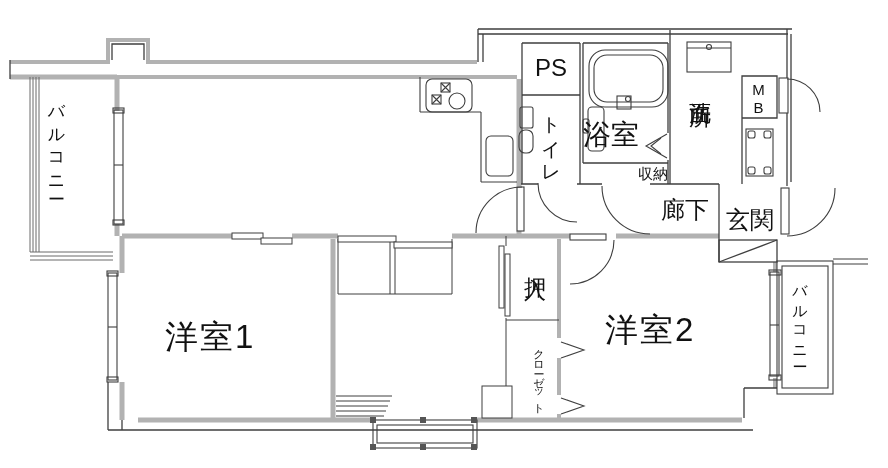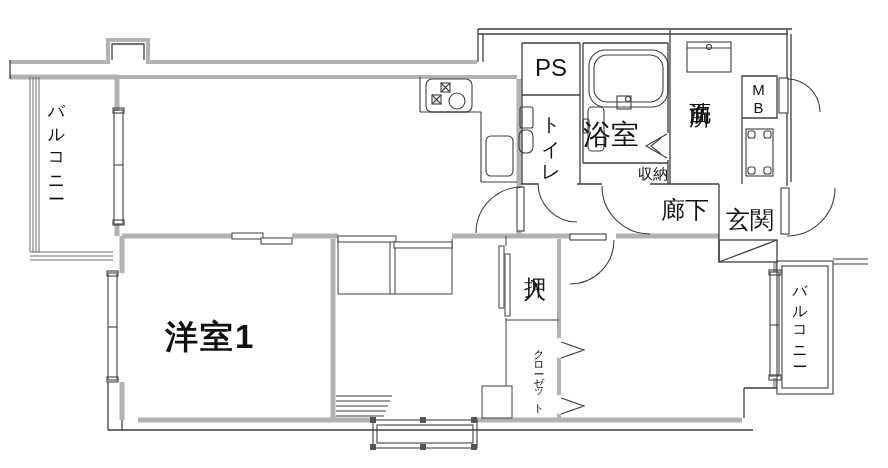--- a/index.html
+++ b/index.html
@@ -5,21 +5,21 @@
   html,body{margin:0;padding:0;background:#fff;}
   #plan{
     position:relative;width:888px;height:468px;background:#ffffff;overflow:hidden;
     font-family:"Liberation Sans","DejaVu Sans",sans-serif;color:#111;
   }
   #linework{position:absolute;left:0;top:0;}
   .lbl{position:absolute;line-height:1;color:#111;white-space:nowrap;}
   .v{writing-mode:vertical-rl;}
   .upright{writing-mode:vertical-rl;text-orientation:upright;}
   .ldk{font-size:45px;letter-spacing:1px;}
-  .room-big{font-size:33px;letter-spacing:2px;font-weight:bold;}
+  .room-big{font-size:33px;letter-spacing:2px;}
   .mid{font-size:24px;}
   .ps{font-size:24px;width:58px;text-align:center;}
   .bath{font-size:28px;width:85px;text-align:left;}
   .storage{font-size:15px;width:85px;text-align:right;}
   .toilet{font-size:19px;letter-spacing:3px;}
   .wash{font-size:22px;letter-spacing:2px;}
   .mb{font-size:15px;letter-spacing:1px;}
   .oshiire{font-size:22px;letter-spacing:2px;}
   .closet{font-size:11px;letter-spacing:1px;}
   .balcony-l{font-size:17px;letter-spacing:5px;}
@@ -230,16 +230,17 @@
 
   <div class="lbl mid" style="left:726px;top:208px;">玄関</div>
 
   <div class="lbl room-big" style="left:165px;top:320px;">洋室1</div>
 
 
   <div class="lbl v oshiire" style="left:524px;top:259px;">押入</div>
 
   <div class="lbl v closet" style="left:533px;top:341px;">クローゼット</div>
 
+  <div class="lbl room-big" style="left:605px;top:313px;">洋室2</div>
 
   <div class="lbl v balcony-r" style="left:793px;top:274px;">バルコニー</div>
 
 </div>
 
 </body></html>

